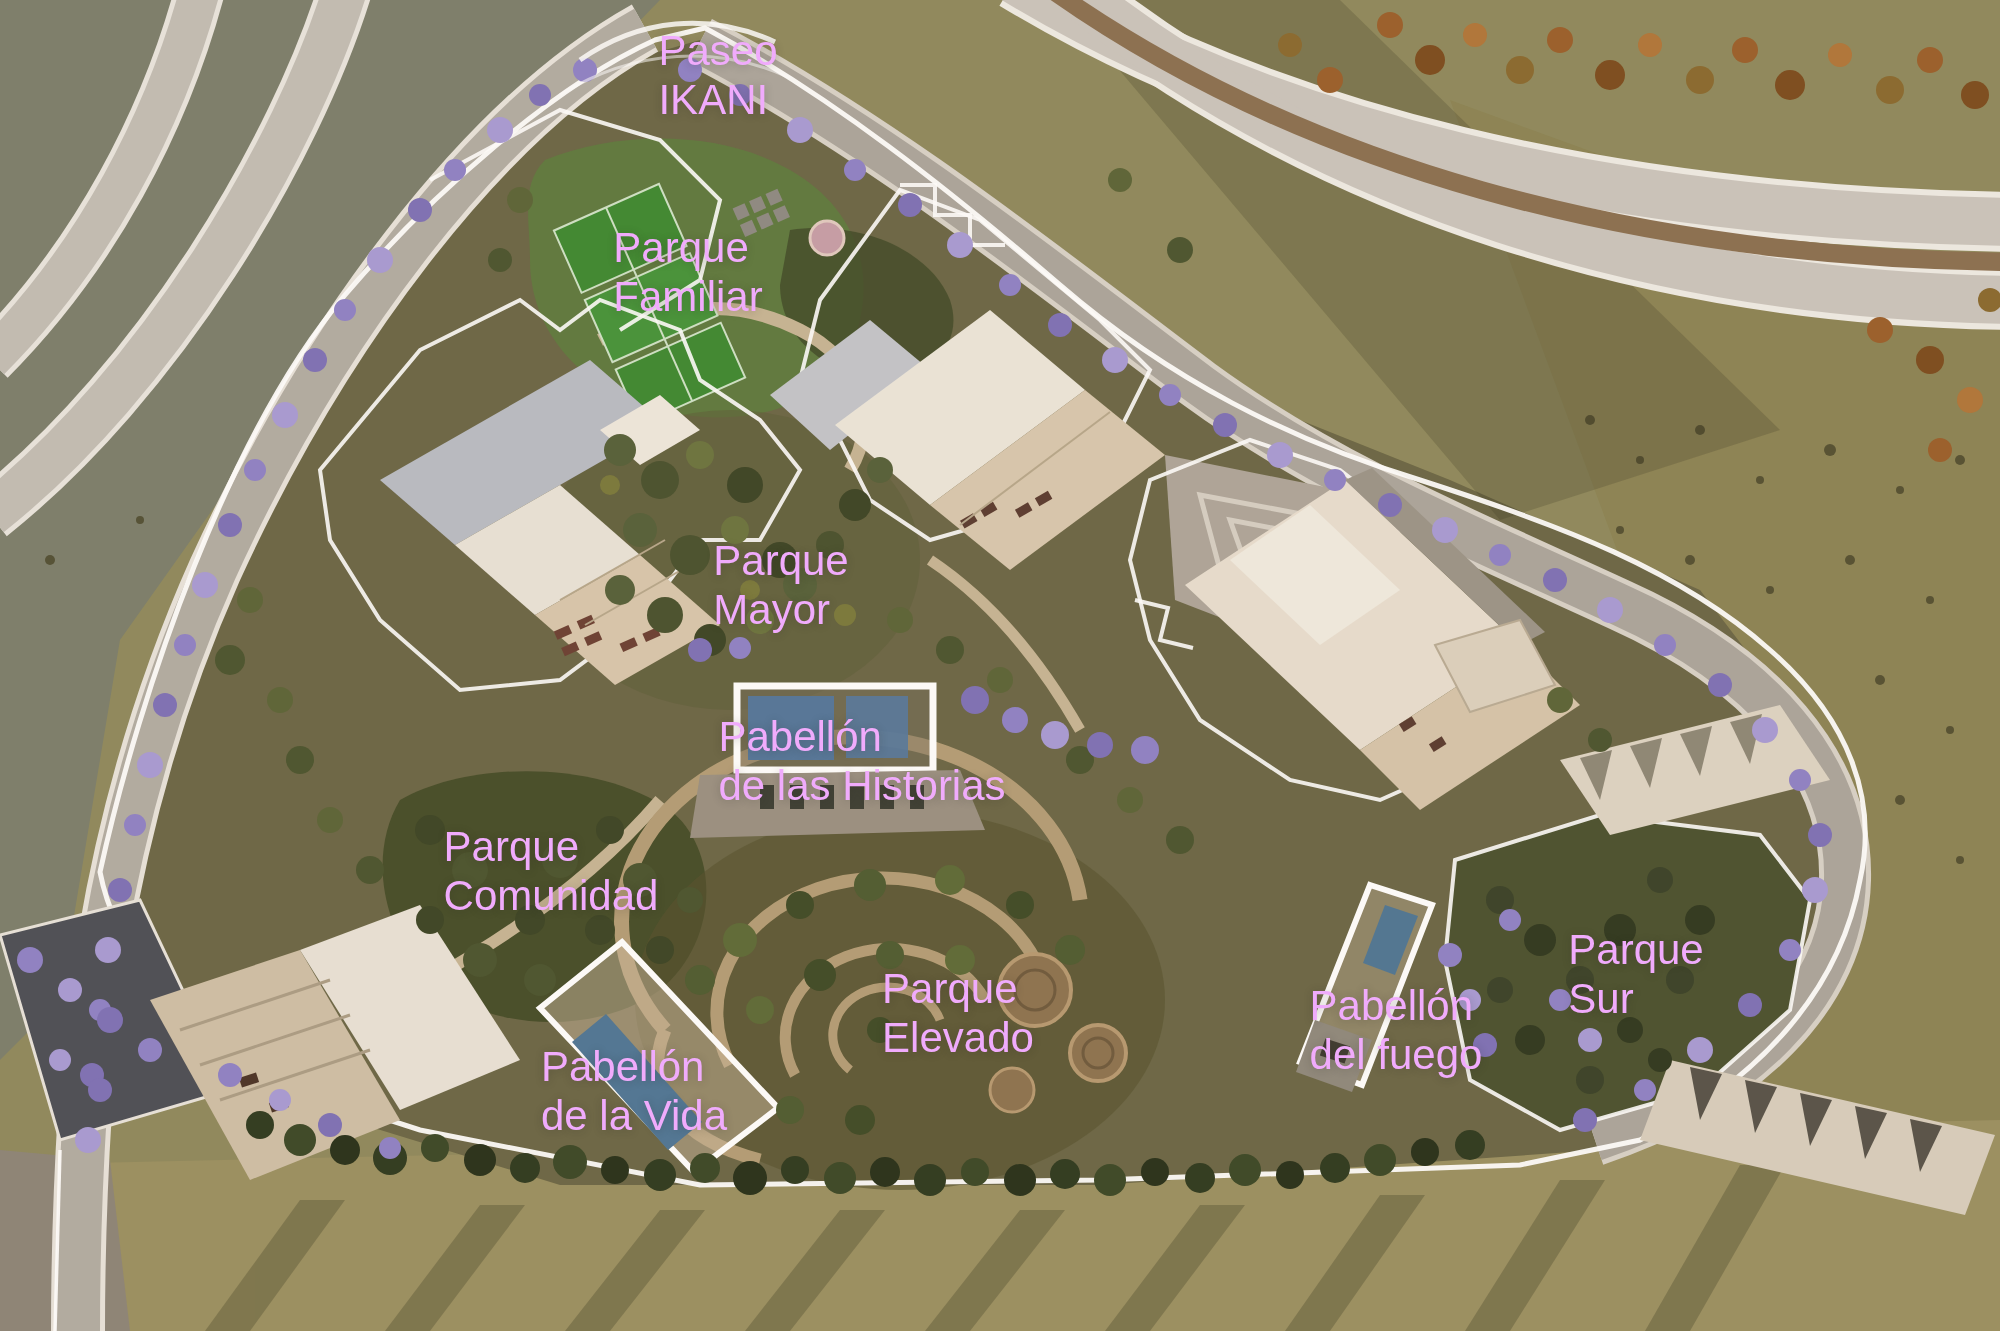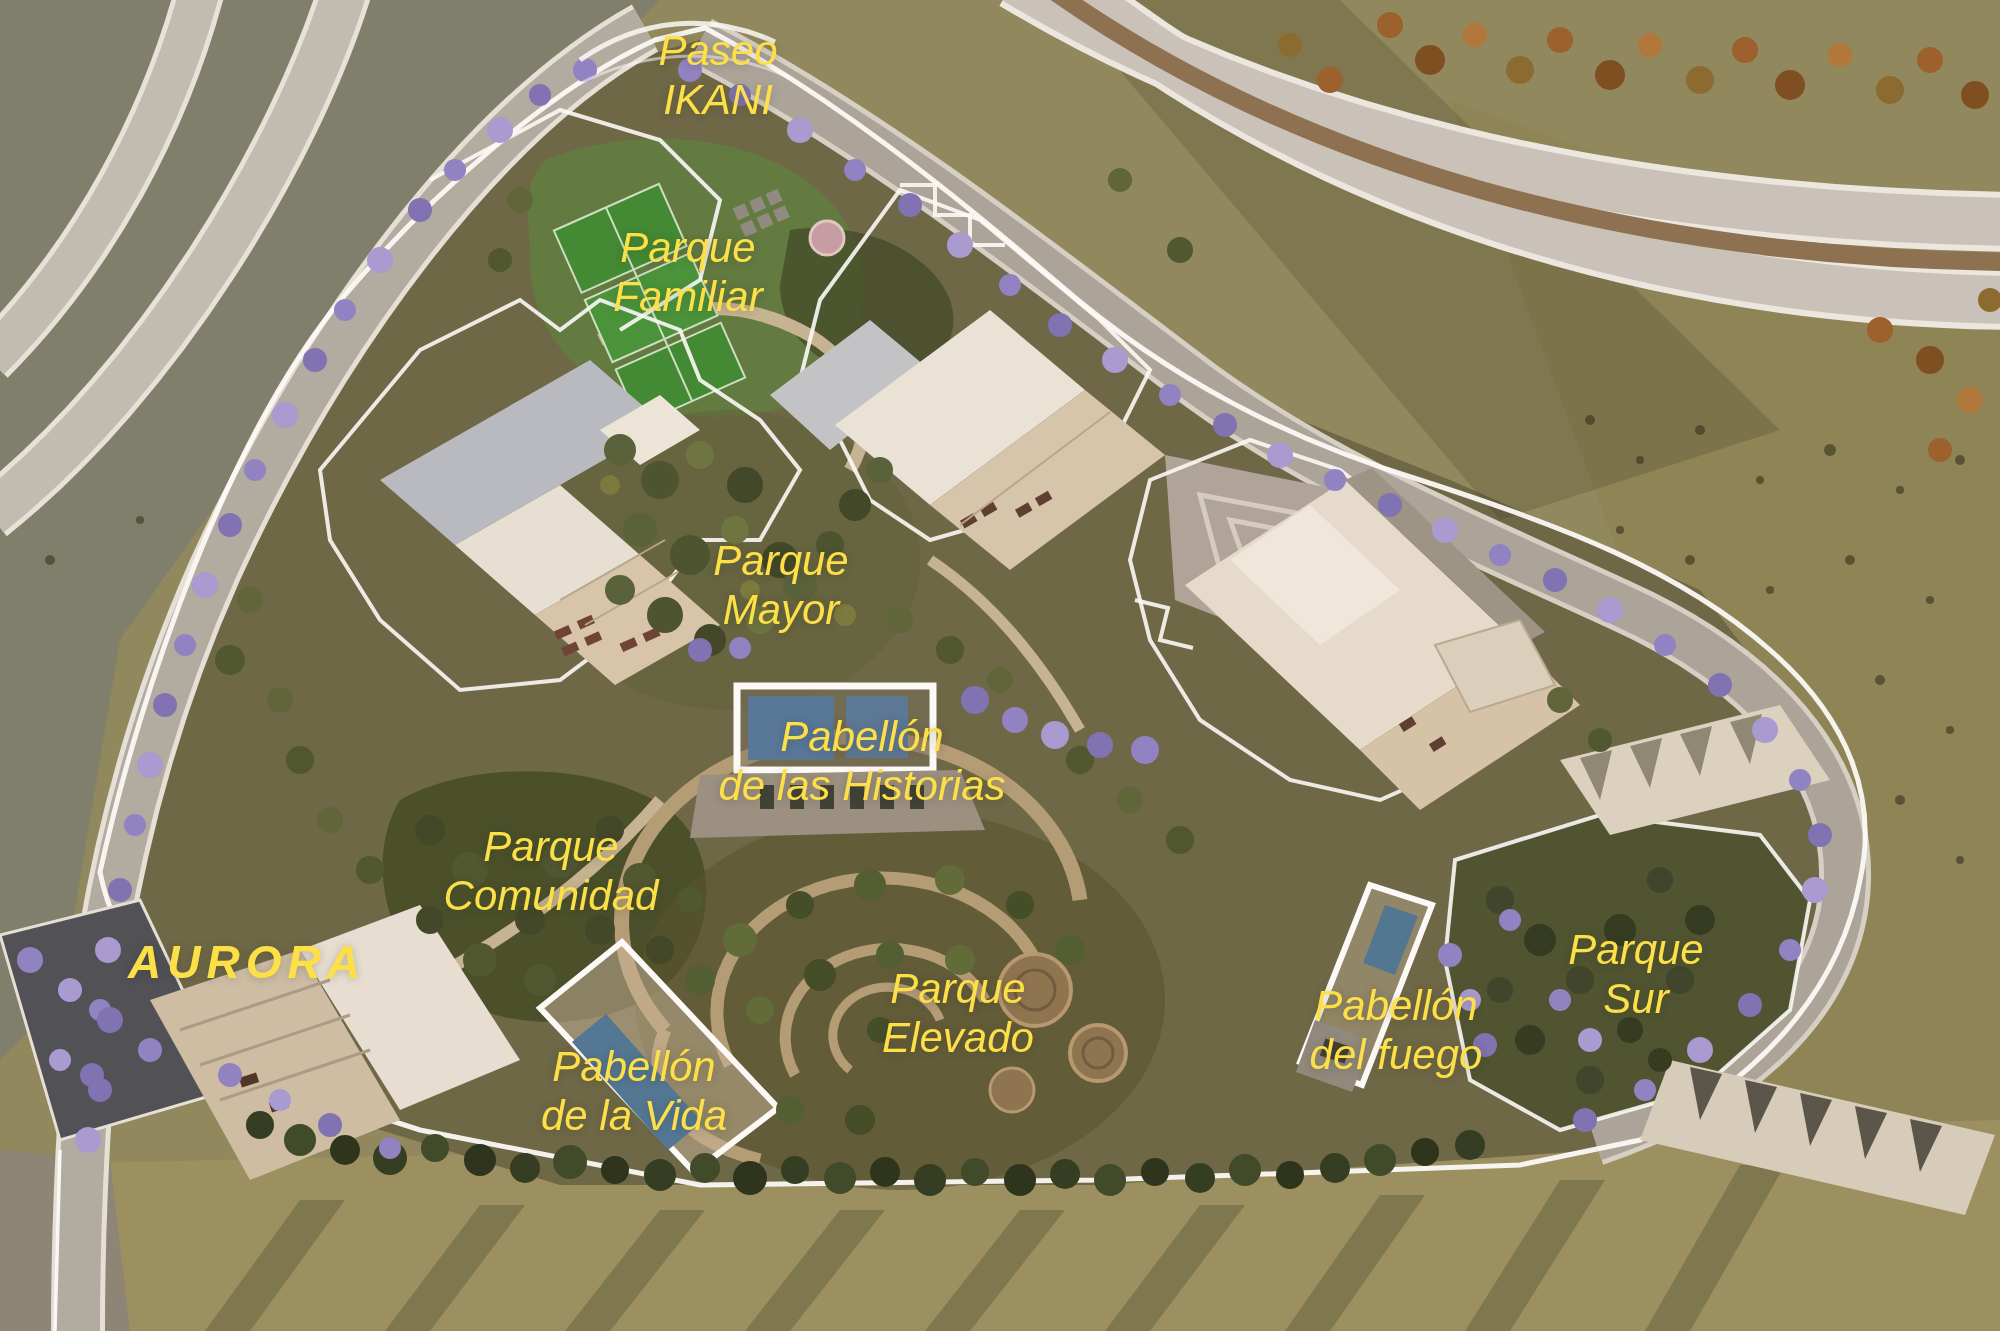--- a/index.html
+++ b/index.html
@@ -1,21 +1,21 @@
 <!DOCTYPE html>
 <html><head>
 <meta charset="utf-8">
 <style>
   html,body{margin:0;padding:0;background:#555;}
   .stage{position:relative;width:2000px;height:1331px;overflow:hidden;
          font-family:"Liberation Sans",sans-serif;}
   .stage svg{position:absolute;inset:0;width:100%;height:100%;display:block;}
-  .lbl{position:absolute;transform:translate(-50%,-50%);color:#fde047;
-       font-size:42px;line-height:1.16;text-align:center;white-space:pre-line;
-       text-shadow:0 1px 8px rgba(40,40,30,.25);z-index:5;font-style:italic;}
+  .lbl{position:absolute;transform:translate(-50%,-50%);color:#f0abfc;
+       font-size:42px;line-height:1.16;white-space:pre-line;
+       text-shadow:0 1px 8px rgba(40,40,30,.25);z-index:5;}
   .lbl-bold{font-weight:bold;letter-spacing:.13em;font-size:46px;}
   .lbl-stack{position:absolute;transform:translate(-50%,-50%);display:flex;
        flex-direction:column;align-items:center;gap:6px;z-index:5;color:#fff;
        text-shadow:0 1px 8px rgba(40,40,30,.25);}
   .lbl-stack .top{font-size:42px;line-height:1.16;text-align:center;white-space:pre-line;}
   .lbl-stack .name{font-weight:bold;letter-spacing:.12em;font-size:48px;}
 </style>
 </head>
 <body>
 
@@ -508,21 +508,20 @@
 
   <div class="lbl" style="left:781px;top:586px">Parque
 Mayor</div>
 
   <div class="lbl" style="left:862px;top:762px">Pabellón
 de las Historias</div>
 
   <div class="lbl" style="left:551px;top:872px">Parque
 Comunidad</div>
 
-  <div class="lbl lbl-bold" style="left:247px;top:963px">AURORA</div>
 
   <div class="lbl" style="left:634px;top:1092px">Pabellón
 de la Vida</div>
 
   <div class="lbl" style="left:958px;top:1014px">Parque
 Elevado</div>
 
   <div class="lbl" style="left:1396px;top:1031px">Pabellón
 del fuego</div>
 

